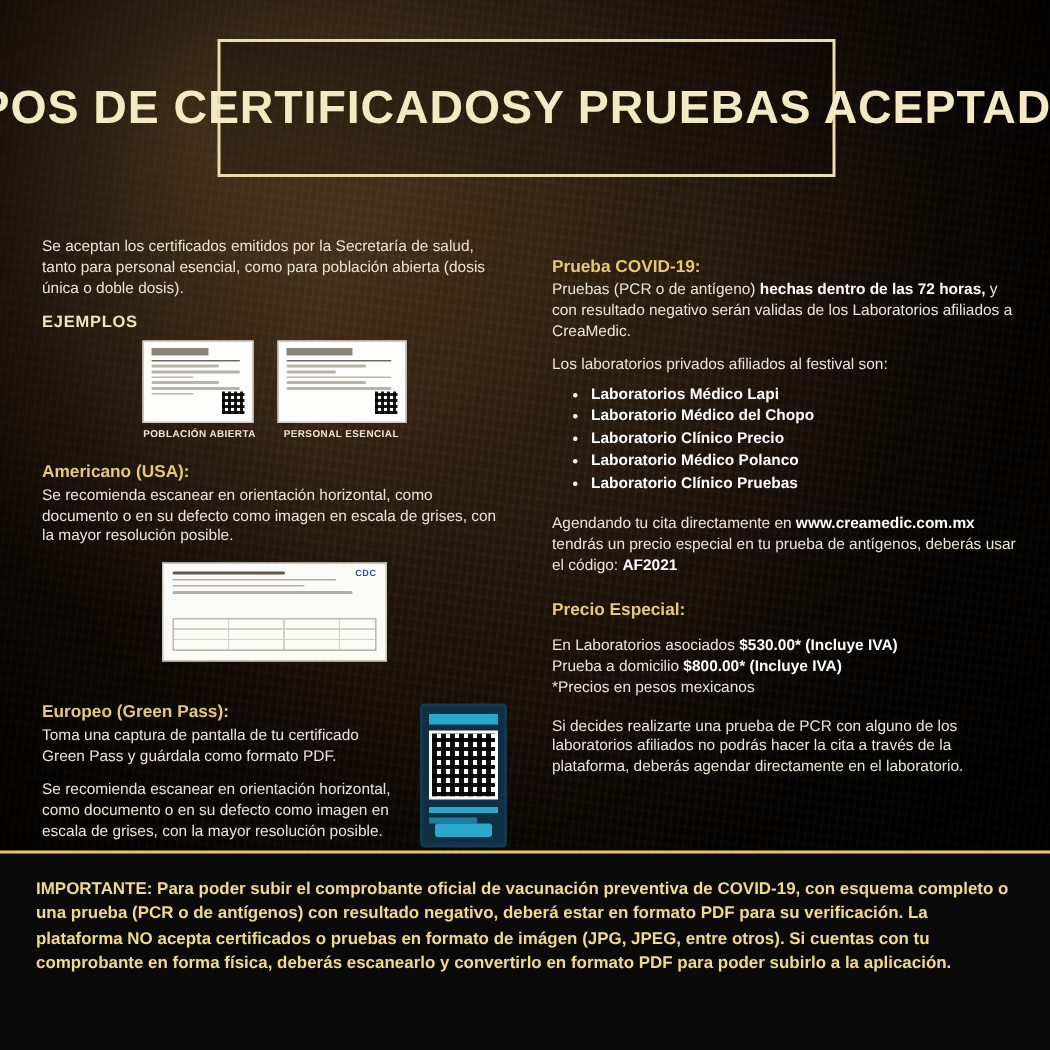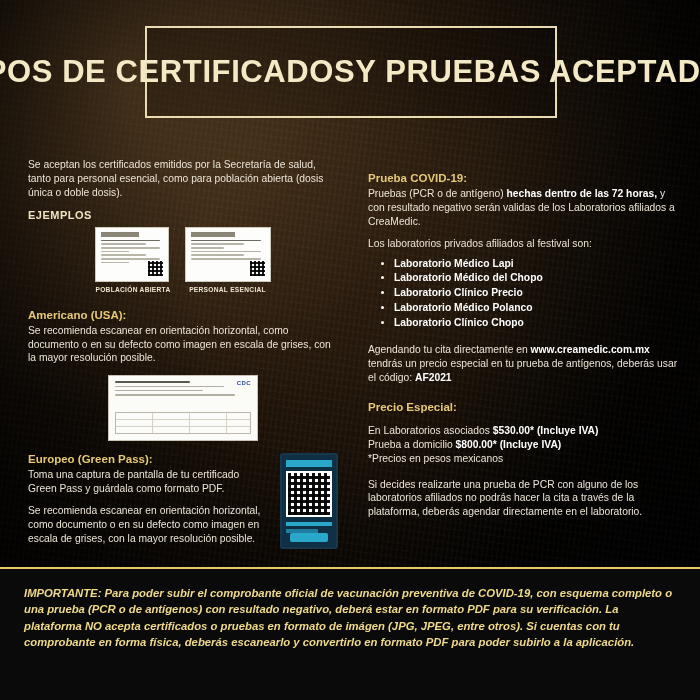--- a/index.html
+++ b/index.html
@@ -155,21 +155,21 @@
   .usa-doc .tbl {
     position: absolute; left: 6px; bottom: 6px; right: 6px;
     height: 22px;
     border: 1px solid #bdb8ab;
     background:
       repeating-linear-gradient(0deg, rgba(0,0,0,0) 0 6px, #d6d1c4 6px 7px),
       repeating-linear-gradient(90deg, rgba(0,0,0,0) 0 36px, #d6d1c4 36px 37px);
   }
 
   
-  .green-row { display: flex; gap: 12px; margin-top: 0; }
+  .green-row { display: flex; gap: 12px; margin-top: 16px; }
   .phone {
     width: 58px; height: 96px;
     background: #0f2f45;
     border: 2px solid #16384f;
     border-radius: 3px;
     padding: 5px 4px;
     flex: 0 0 auto;
     position: relative;
   }
   .phone .topbar { height: 7px; background: #2aa8c9; margin-bottom: 4px; }
@@ -202,21 +202,20 @@
   .spacer-16 { height: 16px; }
 
   
   .footer {
     position: absolute;
     left: 0; right: 0; bottom: 0;
     height: 133px;
     background: #0a0a0a;
     border-top: 2px solid #e8c96a;
     padding: 16px 24px;
-    font-style: italic;
   }
   .footer p {
     color: #f0d98a;
     font-size: 11.3px;
     font-weight: bold;
     line-height: 1.45;
   }
 </style>
 </head>
 <body>
@@ -306,25 +305,25 @@
   <div class="col-right">
 
     <div>
       <div class="h-gold">Prueba COVID-19:</div>
       <div class="body-txt"><span>Pruebas (PCR o de antígeno) </span><b>hechas dentro de las 72 horas,</b><span> y con resultado negativo serán validas de los Laboratorios afiliados a CreaMedic.</span></div>
 
       <div class="spacer-8"></div>
       <div class="body-txt">Los laboratorios privados afiliados al festival son:</div>
 
       <ul class="lab-list">
-        <li>Laboratorio Médico Lapi</li>
+        <li>Laboratorios Médico Lapi</li>
         <li>Laboratorio Médico del Chopo</li>
         <li>Laboratorio Clínico Precio</li>
         <li>Laboratorio Médico Polanco</li>
-        <li>Laboratorio Clínico Chopo</li>
+        <li>Laboratorio Clínico Pruebas</li>
       </ul>
 
       <div class="spacer-12"></div>
       <div class="body-txt"><span>Agendando tu cita directamente en </span><b>www.creamedic.com.mx</b><span> tendrás un precio especial en tu prueba de antígenos, deberás usar el código: </span><b>AF2021</b></div>
     </div>
 
     <div class="spacer-16"></div>
 
     <div>
       <div class="h-gold">Precio Especial:</div>

